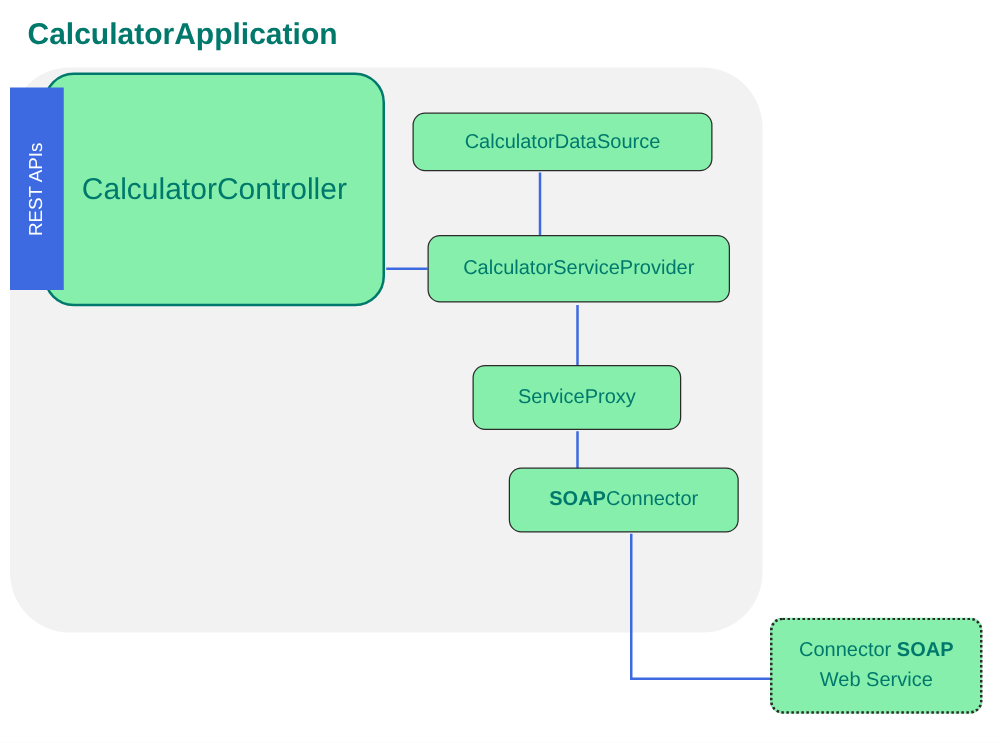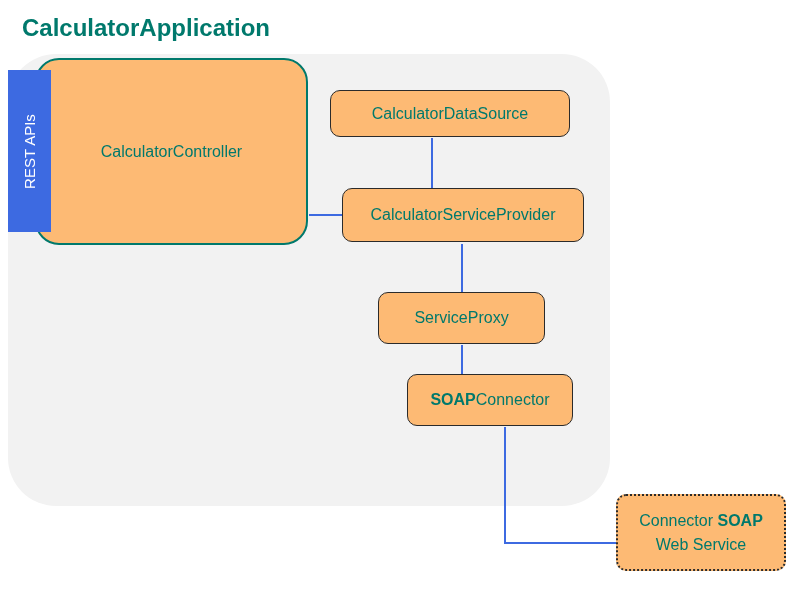--- a/index.html
+++ b/index.html
@@ -36,44 +36,44 @@
   .edges {
     position: absolute;
     left: 0;
     top: 0;
     width: 800px;
     height: 594px;
     pointer-events: none;
   }
   .node {
     position: absolute;
-    background: #fdba74;
+    background: #86efac;
     border: 1.5px solid #2B2B2B;
     border-radius: 10px;
     display: flex;
     align-items: center;
     justify-content: center;
     color: #00796C;
     font-size: 16px;
     text-align: center;
     box-sizing: border-box;
   }
   .node-controller {
     left: 35px;
     top: 58px;
     width: 273px;
     height: 187px;
     border: 2px solid #00796C;
     border-radius: 24px;
-    font-size: 16px;
+    font-size: 24px;
   }
   .node-data-source   { left: 330px; top: 90px;  width: 240px; height: 47px; }
   .node-provider      { left: 342px; top: 188px; width: 242px; height: 54px; }
   .node-proxy         { left: 378px; top: 292px; width: 167px; height: 52px; }
-  .node-soap-connector{ left: 407px; top: 374px; width: 166px; height: 52px; }
+  .node-soap-connector{ left: 407px; top: 374px; width: 184px; height: 52px; }
   .node-web-service {
     left: 616px;
     top: 494px;
     width: 170px;
     height: 77px;
     border-style: dotted;
     border-width: 2px;
     line-height: 1.45;
     flex-direction: column;
   }

